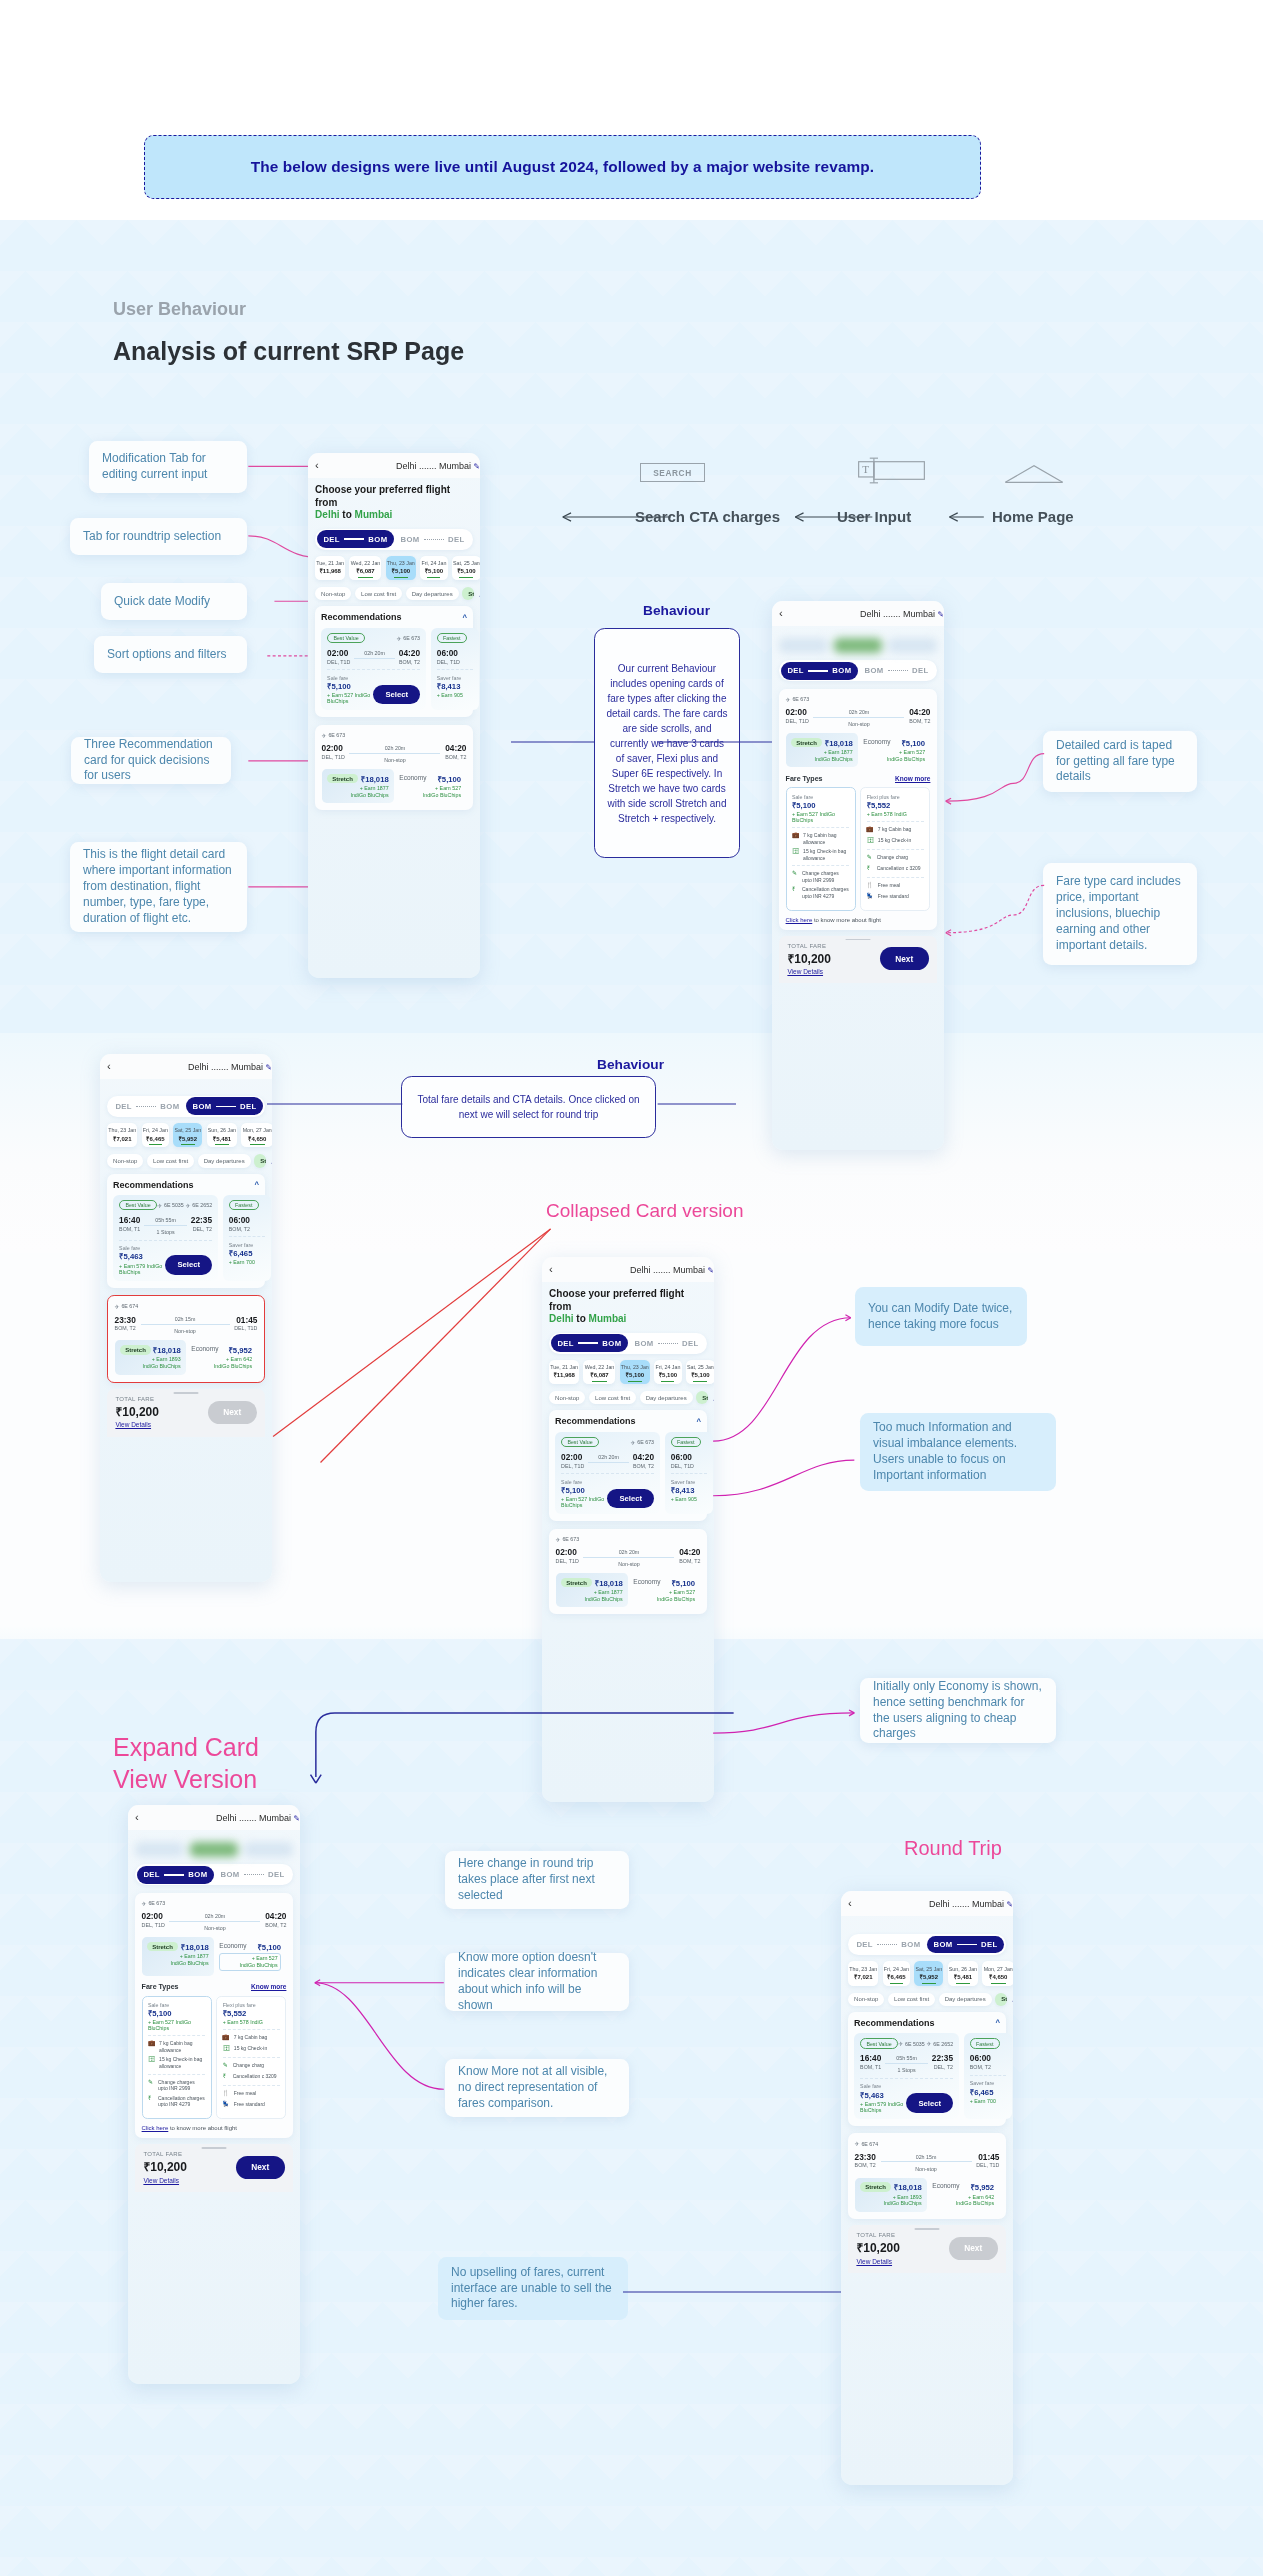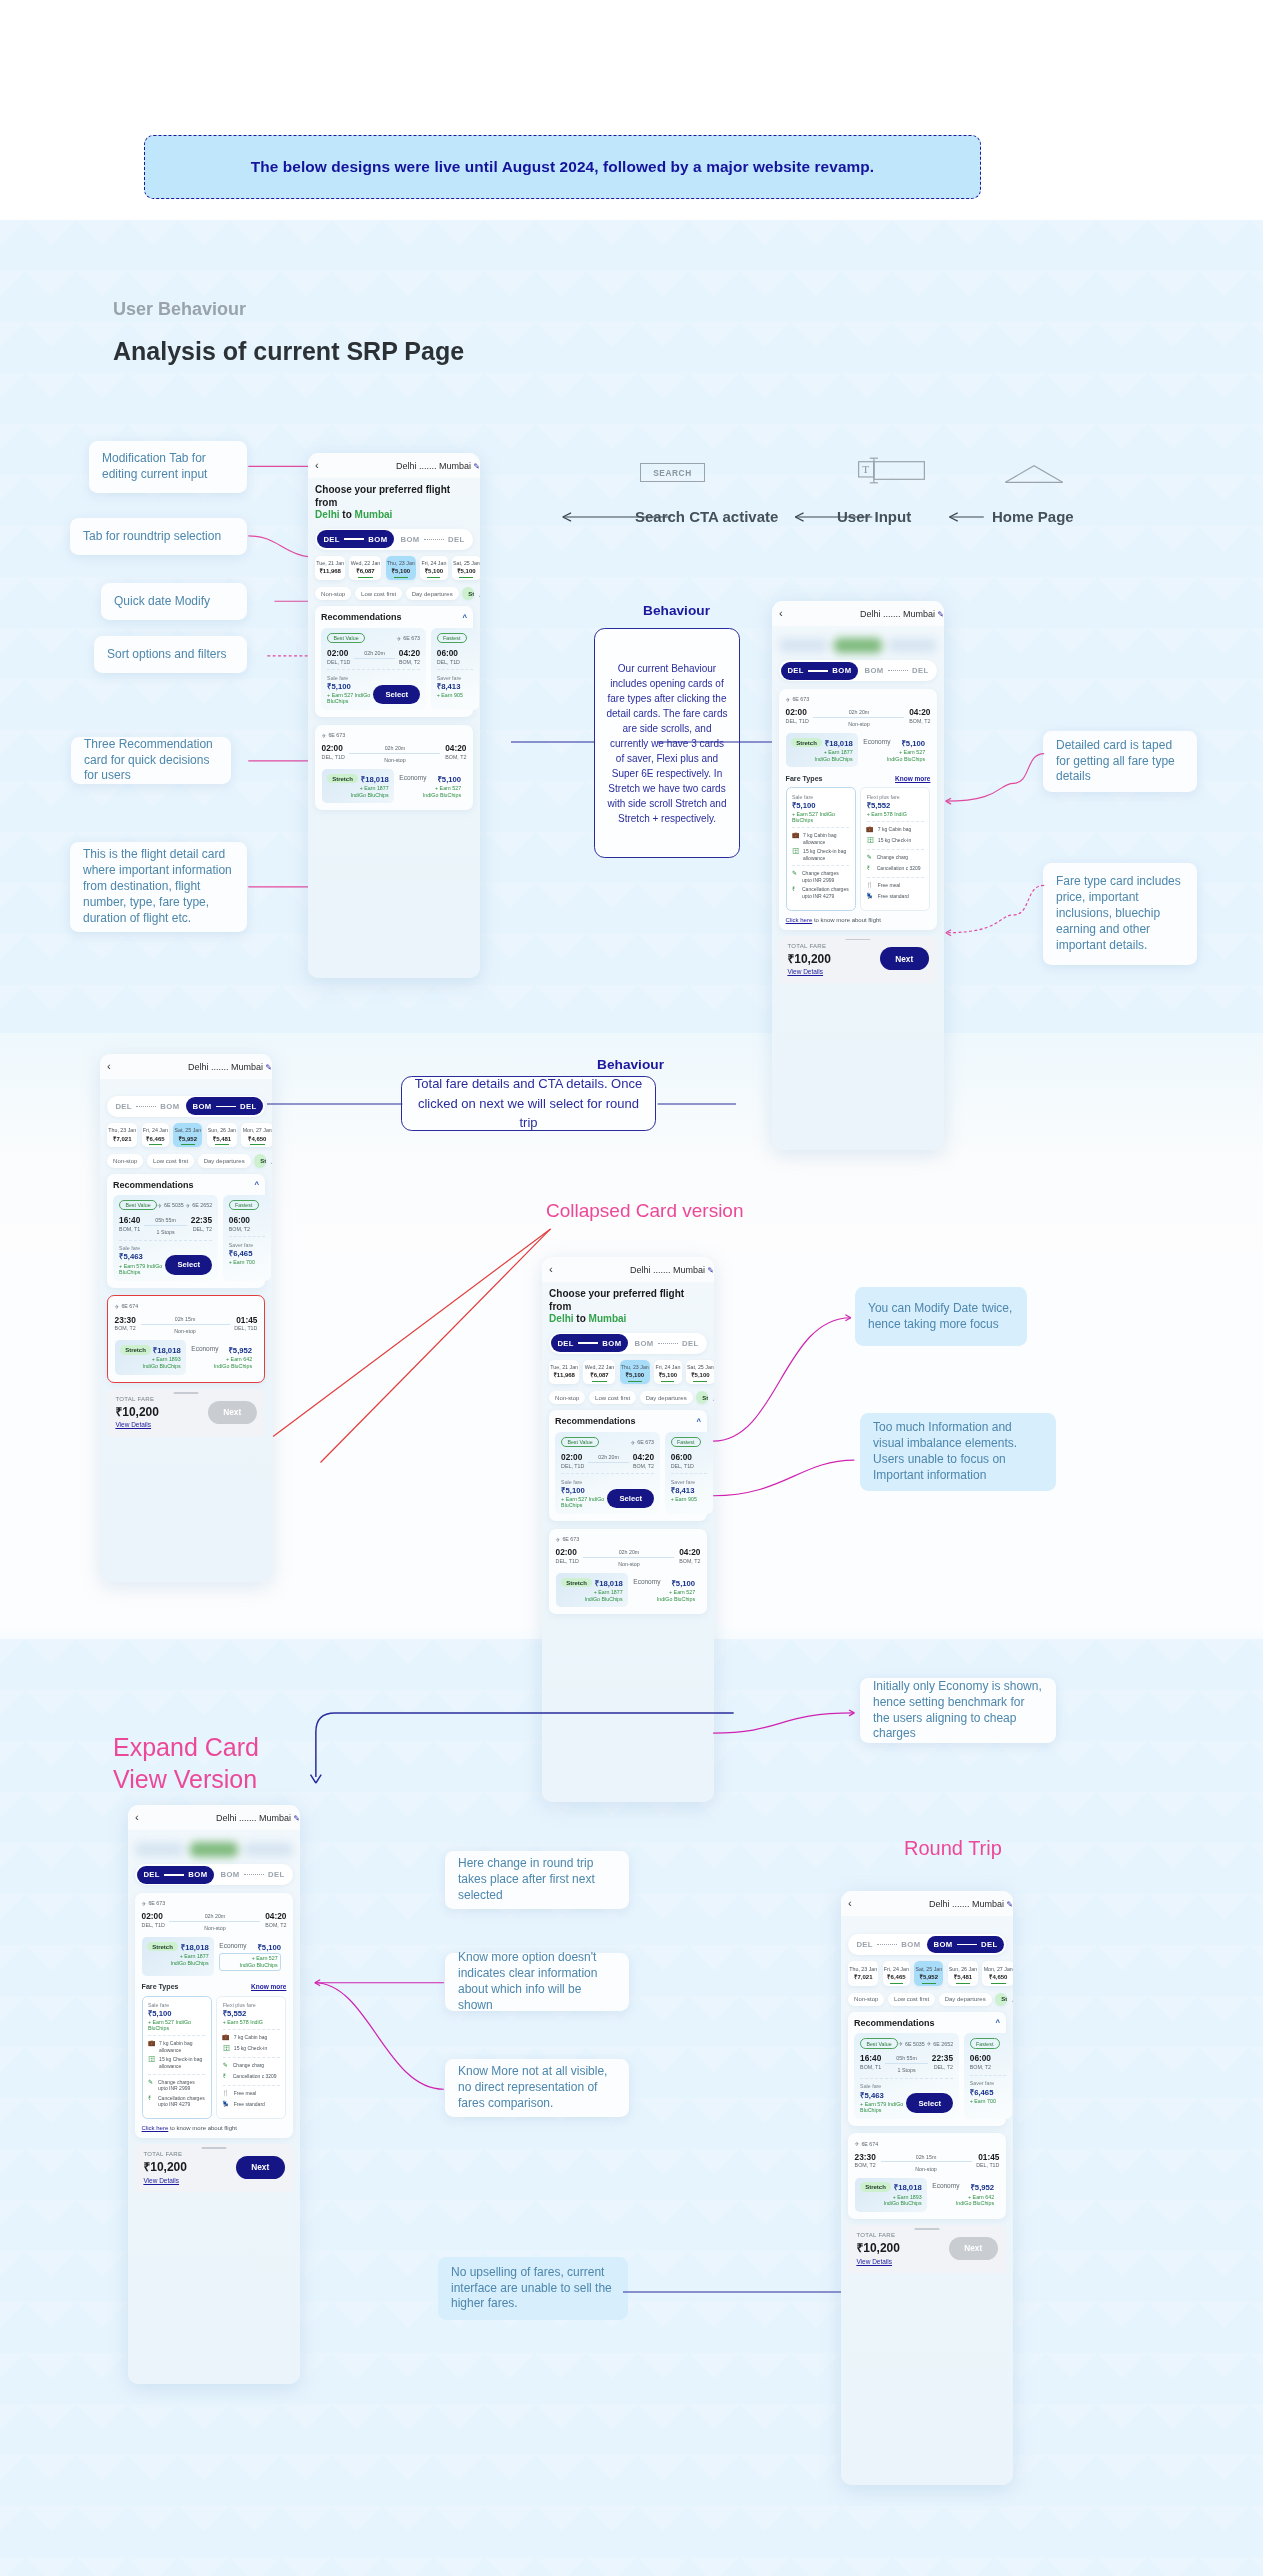--- a/index.html
+++ b/index.html
@@ -236,21 +236,21 @@
     <line x1="400" y1="20" x2="530" y2="20" stroke="#3a4750" stroke-width="2"></line>
     <path d="M400 20 L414 13 M400 20 L414 27" stroke="#3a4750" stroke-width="2" fill="none"></path>
     <line x1="660" y1="20" x2="718" y2="20" stroke="#3a4750" stroke-width="2"></line>
     <path d="M660 20 L674 13 M660 20 L674 27" stroke="#3a4750" stroke-width="2" fill="none"></path>
   </svg>
 
   <div class="flow-icon" style="left:640px; top:463px;">
     <div style="width:65px;height:19px;border:1.2px solid #99a3ab;display:flex;align-items:center;justify-content:center;
                 font-size:8.3px;letter-spacing:0.6px;color:#8b959d;font-weight:700;">SEARCH</div>
   </div>
-  <div class="flow-label" style="left:635px; top:508px;">Search CTA activate</div>
+  <div class="flow-label" style="left:635px; top:508px;">Search CTA charges</div>
 
   <div class="flow-icon" style="left:857px; top:457px;">
     <svg width="69" height="27" viewBox="0 0 116 46">
       <rect x="28" y="8" width="86" height="30" fill="none" stroke="#99a3ab" stroke-width="2"></rect>
       <rect x="2" y="8" width="26" height="26" fill="none" stroke="#99a3ab" stroke-width="2"></rect>
       <text x="8" y="28" font-family="Liberation Serif, serif" font-size="19" fill="#8b959d">T</text>
       <line x1="28" y1="2" x2="28" y2="44" stroke="#99a3ab" stroke-width="2"></line>
       <line x1="21" y1="2" x2="35" y2="2" stroke="#99a3ab" stroke-width="2"></line>
       <line x1="21" y1="44" x2="35" y2="44" stroke="#99a3ab" stroke-width="2"></line>
     </svg>
@@ -817,21 +817,21 @@
           <div class="tf-l">TOTAL FARE</div>
           <div class="tf-v">₹10,200</div>
           <div class="tf-d">View Details</div>
         </div>
         <div class="next-btn dim">Next</div>
       </div>
     </div>
   </div>
 
   <div class="beh-title" style="left:595px; top:1057px; width:71px; text-align:center;">Behaviour</div>
-  <div class="beh-box" style="left:401px; top:1076px; width:255px; height:55px; font-size:13px;">
+  <div class="beh-box" style="left:401px; top:1076px; width:255px; height:62px; font-size:10px;">
     <span>Total fare details and CTA details. Once clicked on next we will select for round trip</span>
   </div>
   <svg class="conn" style="left:267px; top:1092px; width:469px; height:24px;" viewBox="0 0 790 40">
     <line x1="0" y1="20" x2="228" y2="20" stroke="#2a2c9c" stroke-width="2"></line>
     <line x1="658" y1="20" x2="790" y2="20" stroke="#2a2c9c" stroke-width="2"></line>
   </svg>
 
   <div class="green-head" style="left:546px; top:1200px; font-size:19px;">Collapsed Card version</div>
   <svg class="conn" style="left:166px; top:1223px; width:392px; height:249px;" viewBox="0 0 660 420">
     <g stroke="#e23c3c" stroke-width="2" fill="none">

